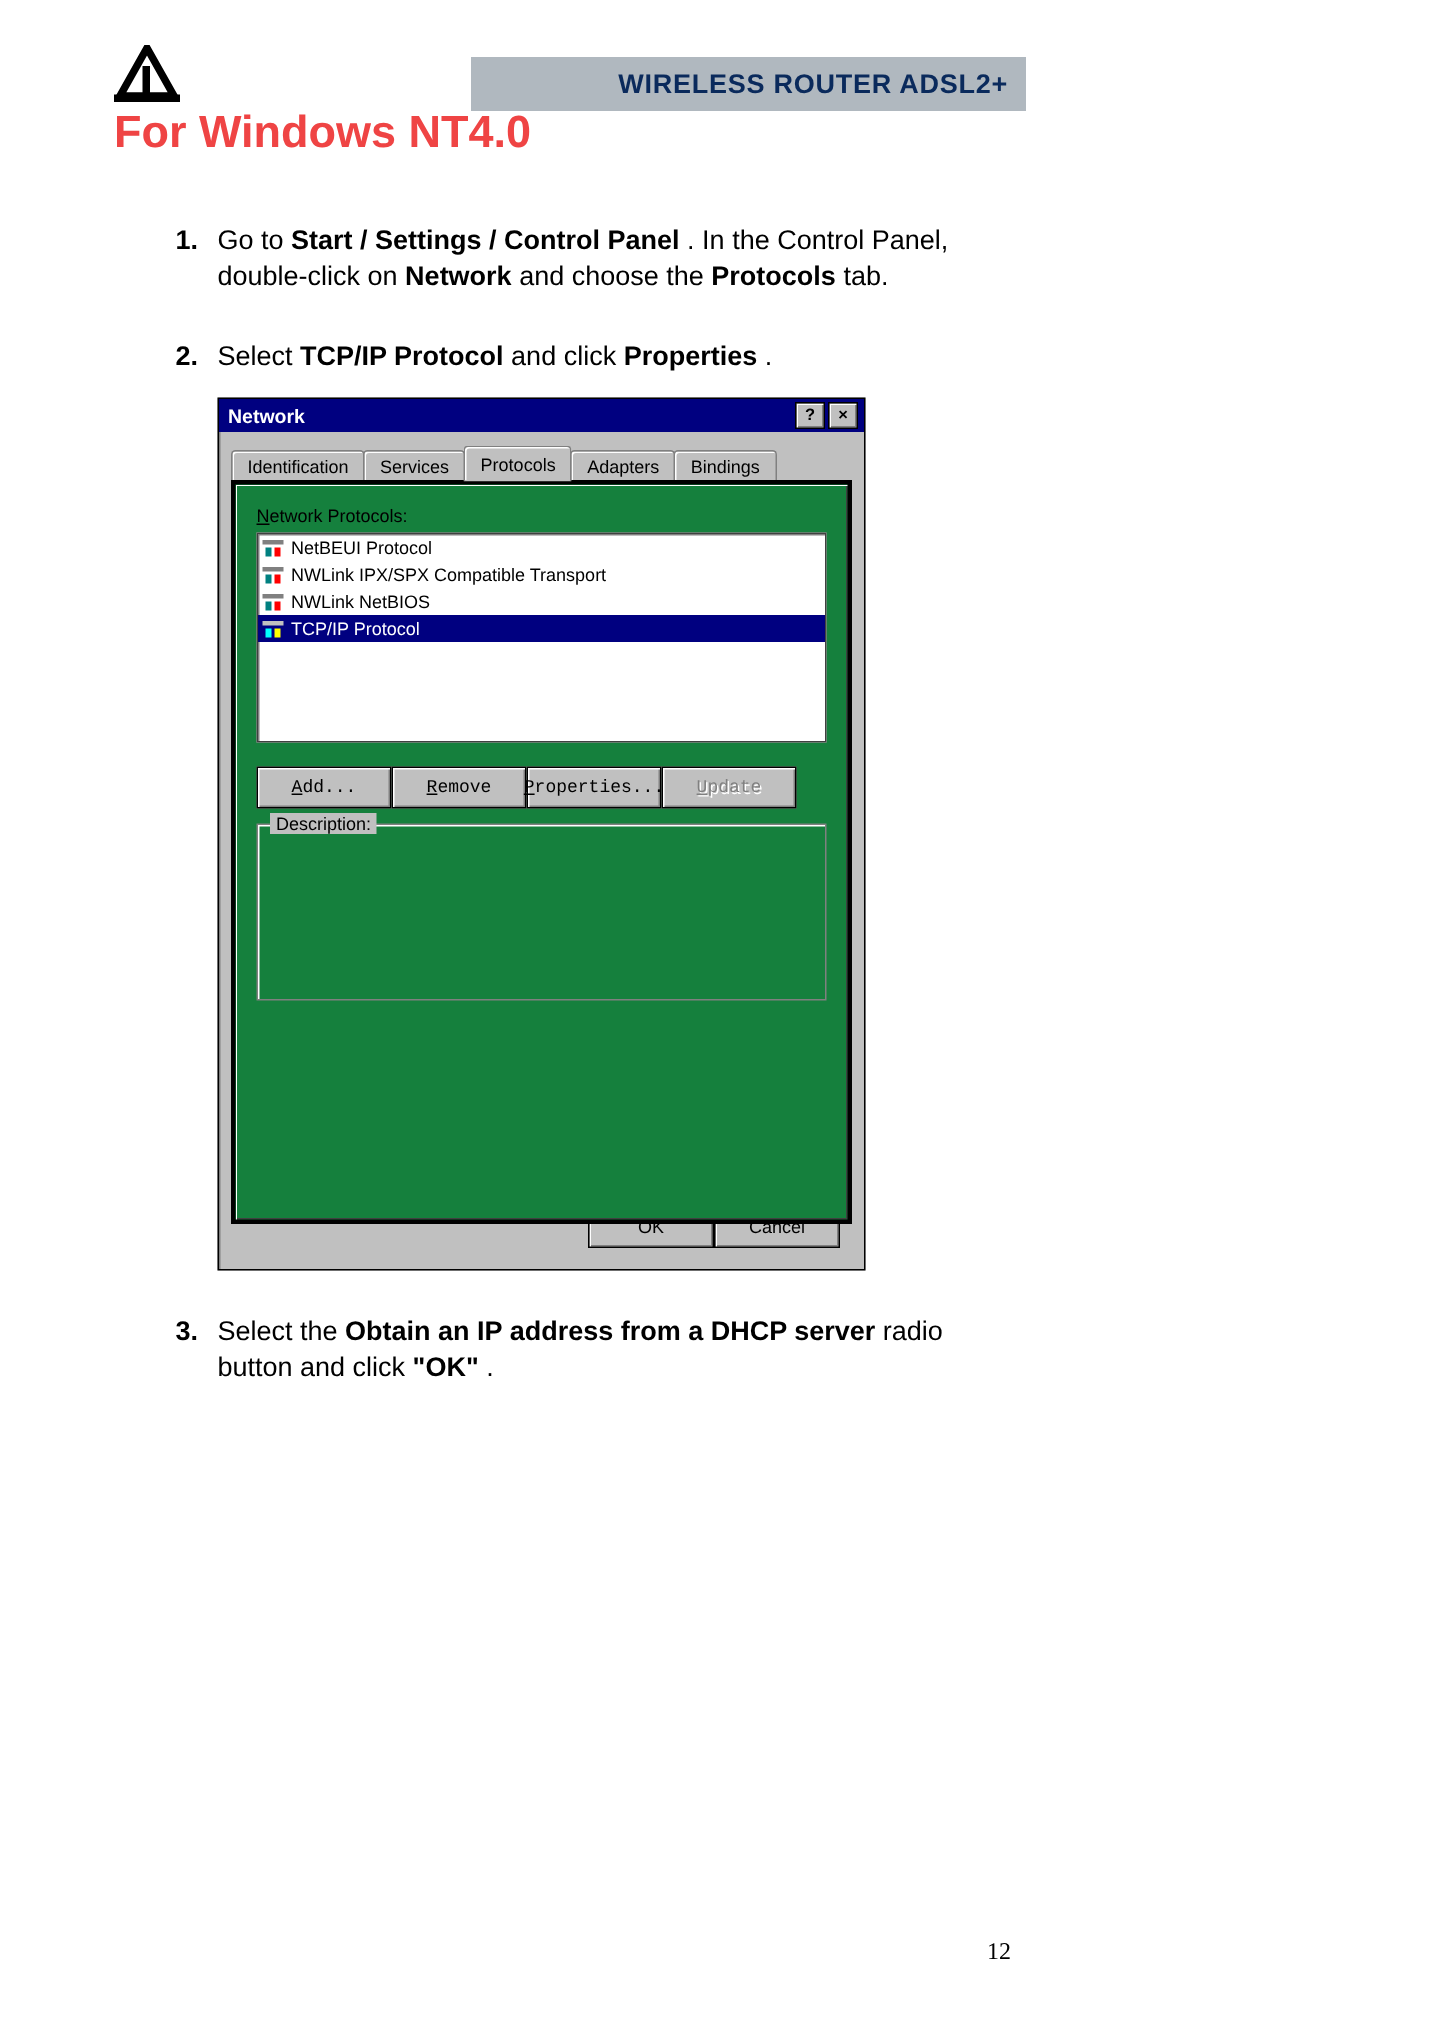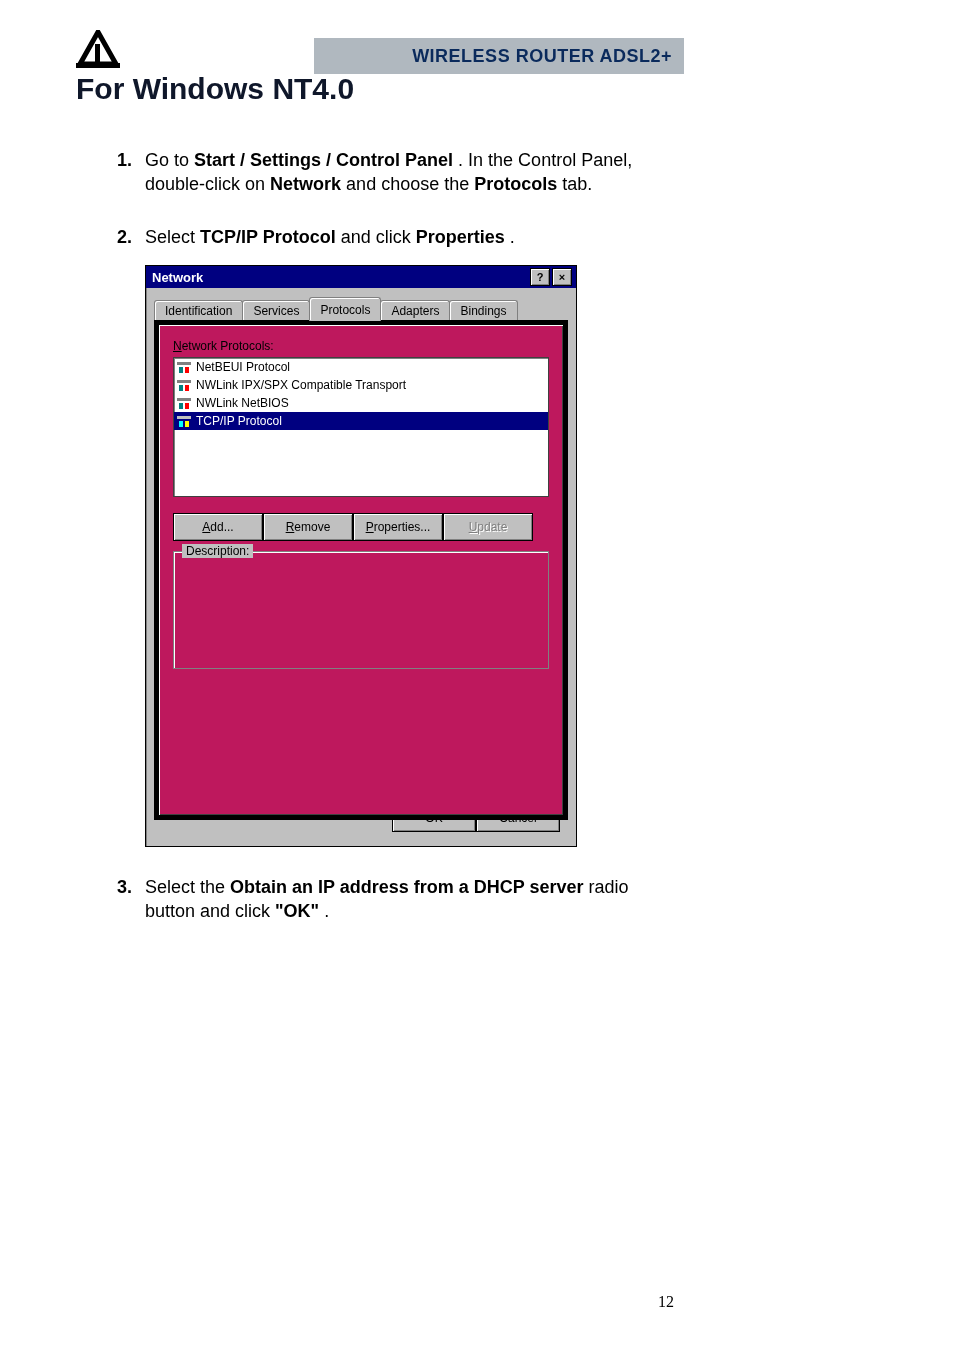--- a/index.html
+++ b/index.html
@@ -38,21 +38,21 @@
     position: absolute;
     top: 30px;
     left: 76px;
   }
   .title {
     position: absolute;
     top: 72px;
     left: 76px;
     font-size: 30px;
     font-weight: bold;
-    color: #0f172a;
+    color: #ef4444;
   }
   .body-text {
     position: absolute;
     left: 145px;
     right: 110px;
     font-size: 18px;
     color: #000;
     line-height: 1.35;
   }
   .step1 { top: 148px; }
@@ -127,23 +127,23 @@
   }
   .tab.active {
     background: #c0c0c0;
     z-index: 3;
     border-bottom: 1px solid #c0c0c0;
     margin-bottom: -1px;
     padding-top: 5px;
     padding-bottom: 3px;
   }
   .tabpanel {
-    border: 5px solid #000000;
+    border: 3px solid #000000;
     box-shadow: inset 1px 1px 0 #fff, inset -1px -1px 0 #404040;
-    background: #be185d;
+    background: #15803d;
     padding: 14px 14px;
     height: 462px;
     position: relative;
     z-index: 1;
   }
   .label {
     font-size: 12px;
     margin-bottom: 4px;
   }
   .label .ul { text-decoration: underline; }
@@ -169,20 +169,21 @@
     width: 16px;
     height: 16px;
     margin-right: 4px;
     display: inline-block;
     position: relative;
   }
   .btnrow {
     display: flex;
     gap: 0;
     margin-bottom: 10px;
+    font-family: Liberation Mono, monospace;
   }
   .winbtn {
     width: 88px;
     height: 26px;
     background: #c0c0c0;
     border: 1px solid #000;
     box-shadow: inset 1px 1px 0 #fff, inset -1px -1px 0 #808080;
     font-size: 12px;
     display: flex;
     align-items: center;

